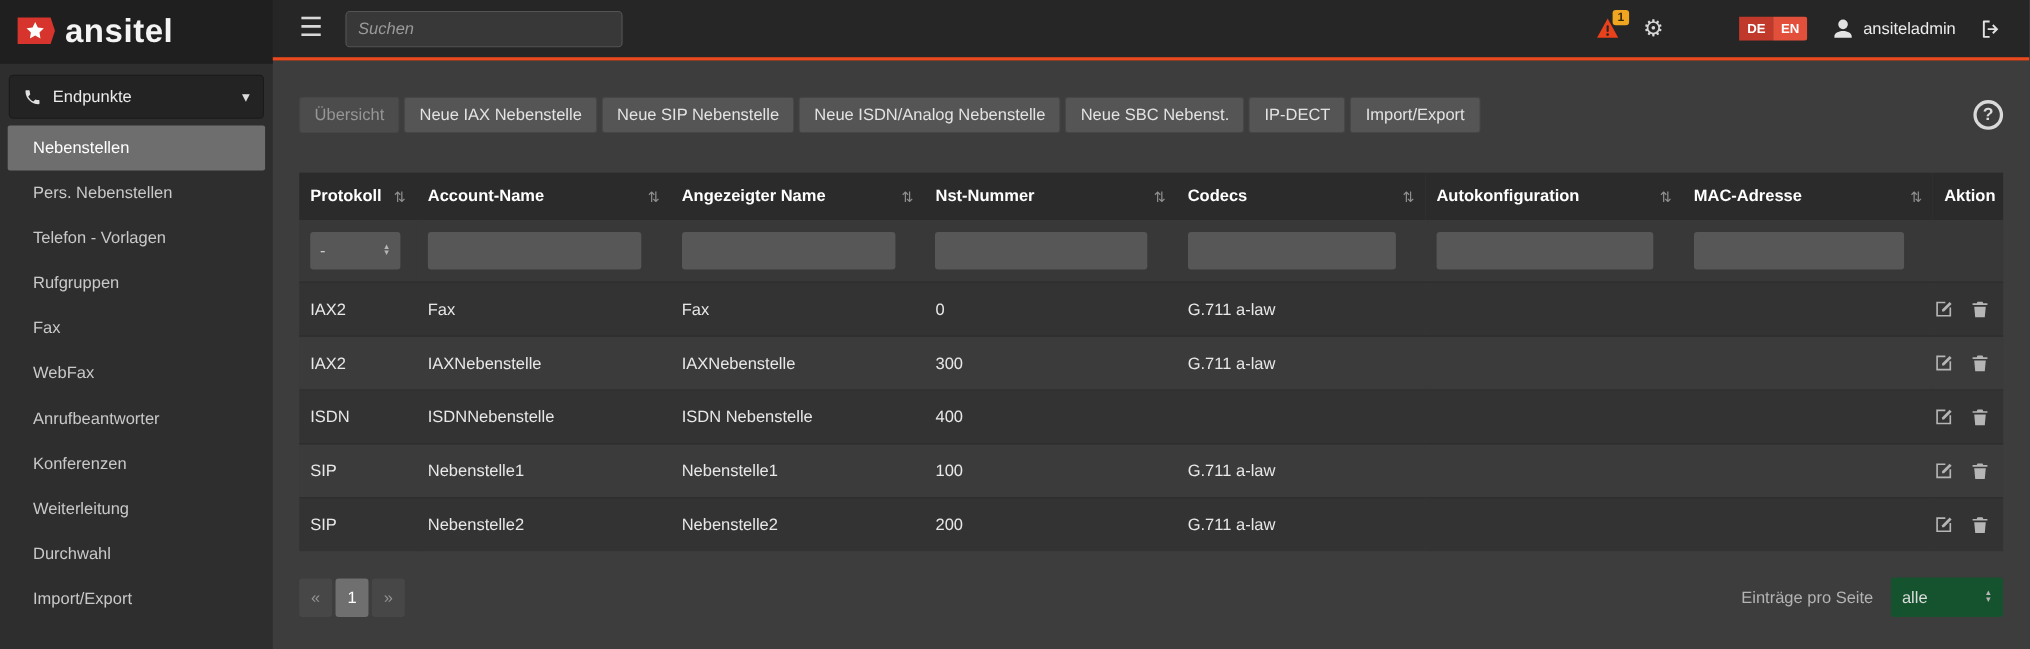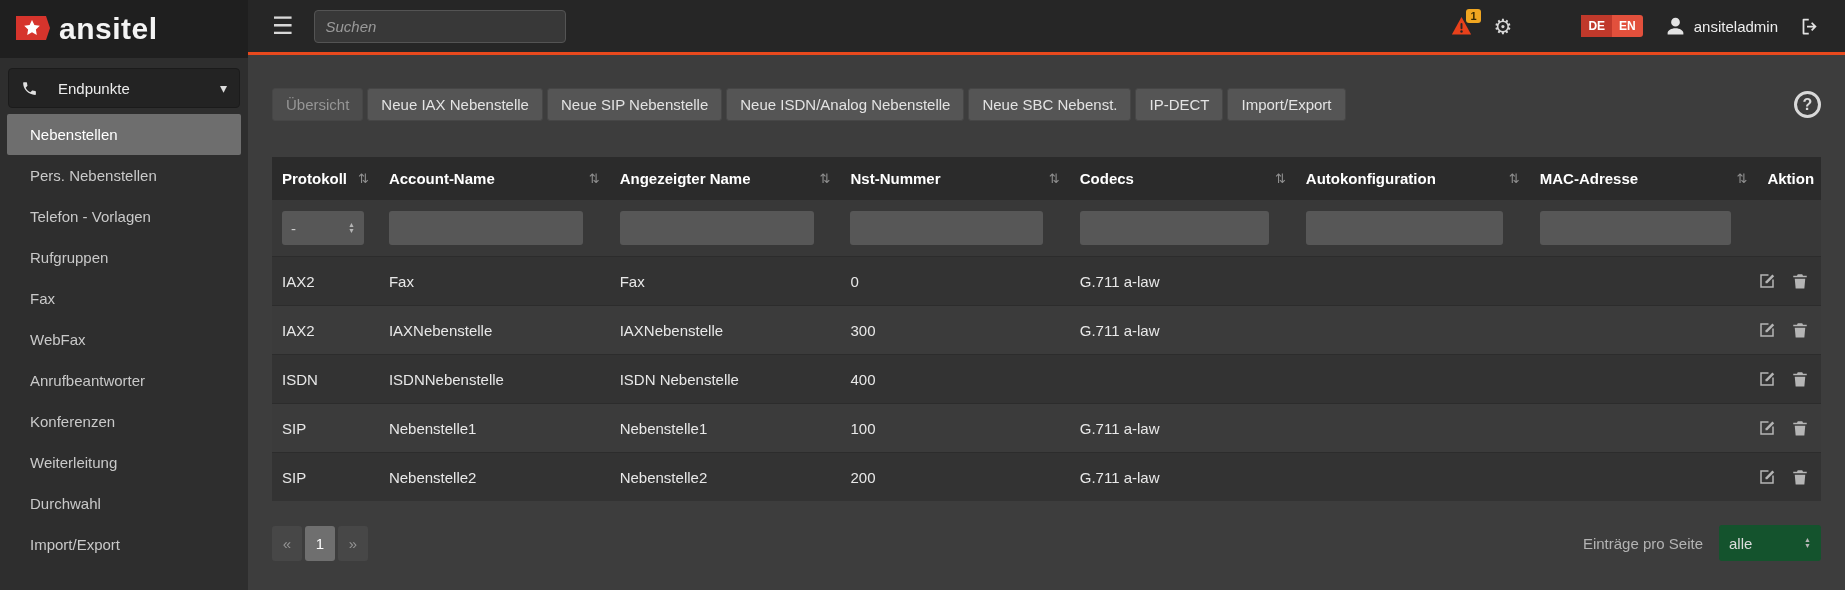--- a/index.html
+++ b/index.html
@@ -8,21 +8,21 @@
     font-family: "Liberation Sans", sans-serif;
     background:#3d3d3d; color:#e8e8e8; font-size:15px;
   }
   .app { display:flex; width:1845px; height:590px; }
 
   
   .sidebar { width:248px; background:#2e2e2e; flex:0 0 248px; display:flex; flex-direction:column; }
   .logo-block { height:58px; background:#1f1f1f; display:flex; align-items:center; padding:0 14px; gap:9px; cursor:pointer; }
   .logo-text { color:#f4f4f4; font-size:30px; font-weight:bold; letter-spacing:.5px; }
   .side-section { margin:10px 8px 6px 8px; height:40px; background:#232323; border:1px solid #1b1b1b; border-radius:4px;
-    display:flex; align-items:center; padding:0 12px; gap:20px; color:#ececec; cursor:pointer; }
+    display:flex; align-items:center; padding:0 12px; gap:10px; color:#ececec; cursor:pointer; }
   .side-section .label { flex:1; font-size:15px; }
   .chevron { color:#dcdcdc; font-size:14px; }
   .phone-ic { width:17px; height:17px; fill:#e0e0e0; }
   .nav { display:flex; flex-direction:column; }
   .nav-item { height:41px; display:flex; align-items:center; padding-left:30px; color:#c9c9c9; cursor:pointer; }
   .nav-item.active { background:#6e6e6e; color:#ffffff; margin:0 7px; padding-left:23px; border-radius:2px; }
 
   
   .main { flex:1; display:flex; flex-direction:column; min-width:0; }
   .topbar { height:55px; background:#262626; border-bottom:3px solid #e8491d;
@@ -53,21 +53,21 @@
   .tab.active { background:#4c4c4c; color:#969696; }
   .help { margin-left:auto; width:27px; height:27px; border:3px solid #d9d9d9; border-radius:50%;
     display:flex; align-items:center; justify-content:center; color:#d9d9d9;
     font-weight:bold; font-size:16px; cursor:pointer; }
 
   
   .table-wrap { margin-top:36px; }
   table { width:100%; border-collapse:collapse; table-layout:fixed; font-size:15px; }
   thead tr { background:#2b2b2b; }
   th { text-align:left; font-weight:bold; color:#ffffff; padding:13px 10px; cursor:pointer; }
-  .hdr { display:flex; align-items:center; justify-content:space-between; gap:8px; }
+  .hdr { display:flex; align-items:flex-end; justify-content:space-between; gap:8px; }
   .sort { color:#8f8f8f; font-size:13px; font-weight:normal; cursor:pointer; }
   tr.filter { background:#383838; }
   tr.filter td { padding:11px 10px; }
   .f-input { width:92%; height:34px; background:#575757; border:none; border-radius:3px;
     padding:0 9px; color:#dddddd; font-size:15px; font-family:"Liberation Sans",sans-serif; }
   .f-select { width:82px; height:34px; background:#575757; border-radius:3px; color:#cccccc;
     display:flex; align-items:center; justify-content:space-between; padding:0 9px; cursor:pointer; }
   .caret { display:flex; flex-direction:column; font-size:7px; line-height:6px; color:#b5b5b5; }
   tr.row { border-top:1px solid #2c2c2c; }
   tr.row:nth-child(odd) { background:#333333; }

